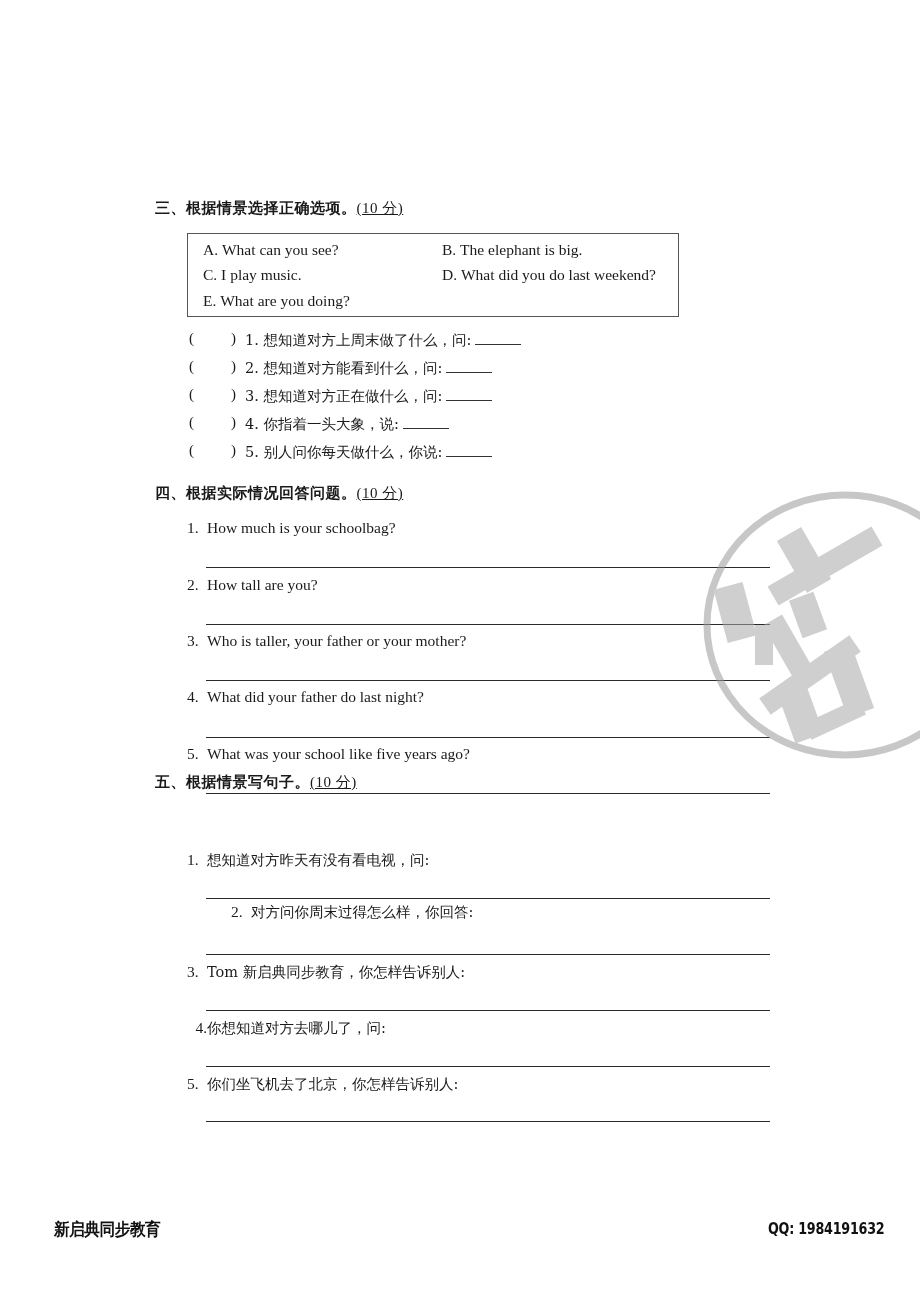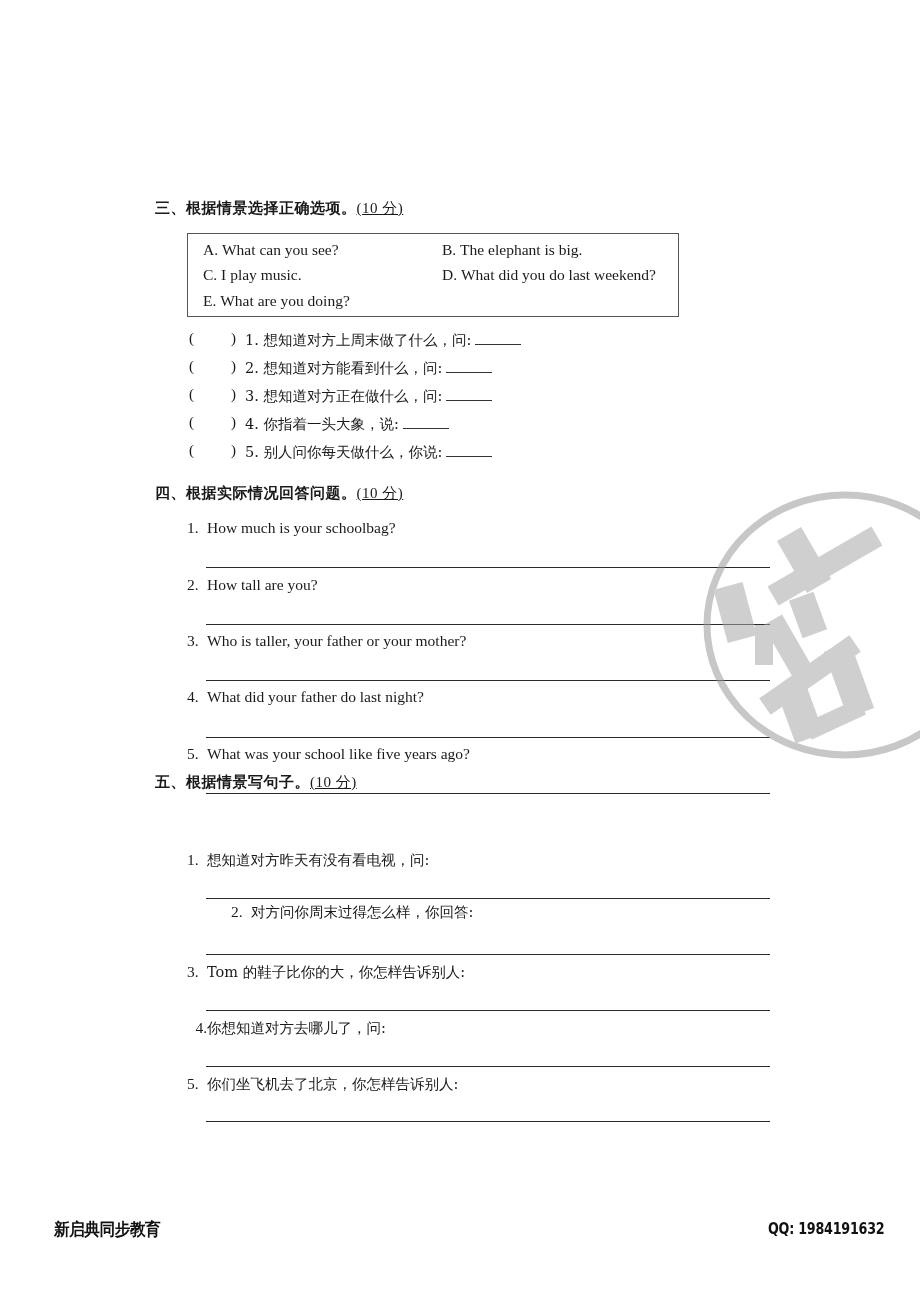--- a/index.html
+++ b/index.html
@@ -195,21 +195,21 @@
   <span class="qnum">1.</span><span class="cn">想知道对方昨天有没有看电视，问:</span>
 </div>
 <div class="abs answer-line" style="top:898px;"></div>
 
 <div class="abs question" style="left:187px; top:903px;margin-left:44px;">
   <span class="qnum">2.</span><span class="cn">对方问你周末过得怎么样，你回答:</span>
 </div>
 <div class="abs answer-line" style="top:954px;"></div>
 
 <div class="abs question" style="left:187px; top:963px;">
-  <span class="qnum">3.</span><span class="cn">Tom 的鞋子比你的大，你怎样告诉别人:</span>
+  <span class="qnum">3.</span><span class="cn">Tom 新启典同步教育，你怎样告诉别人:</span>
 </div>
 <div class="abs answer-line" style="top:1010px;"></div>
 
 <div class="abs question" style="left:187px; top:1019px;text-align:right;">
   <span class="qnum">4.</span><span class="cn">你想知道对方去哪儿了，问:</span>
 </div>
 <div class="abs answer-line" style="top:1066px;"></div>
 
 <div class="abs question" style="left:187px; top:1075px;">
   <span class="qnum">5.</span><span class="cn">你们坐飞机去了北京，你怎样告诉别人:</span>

